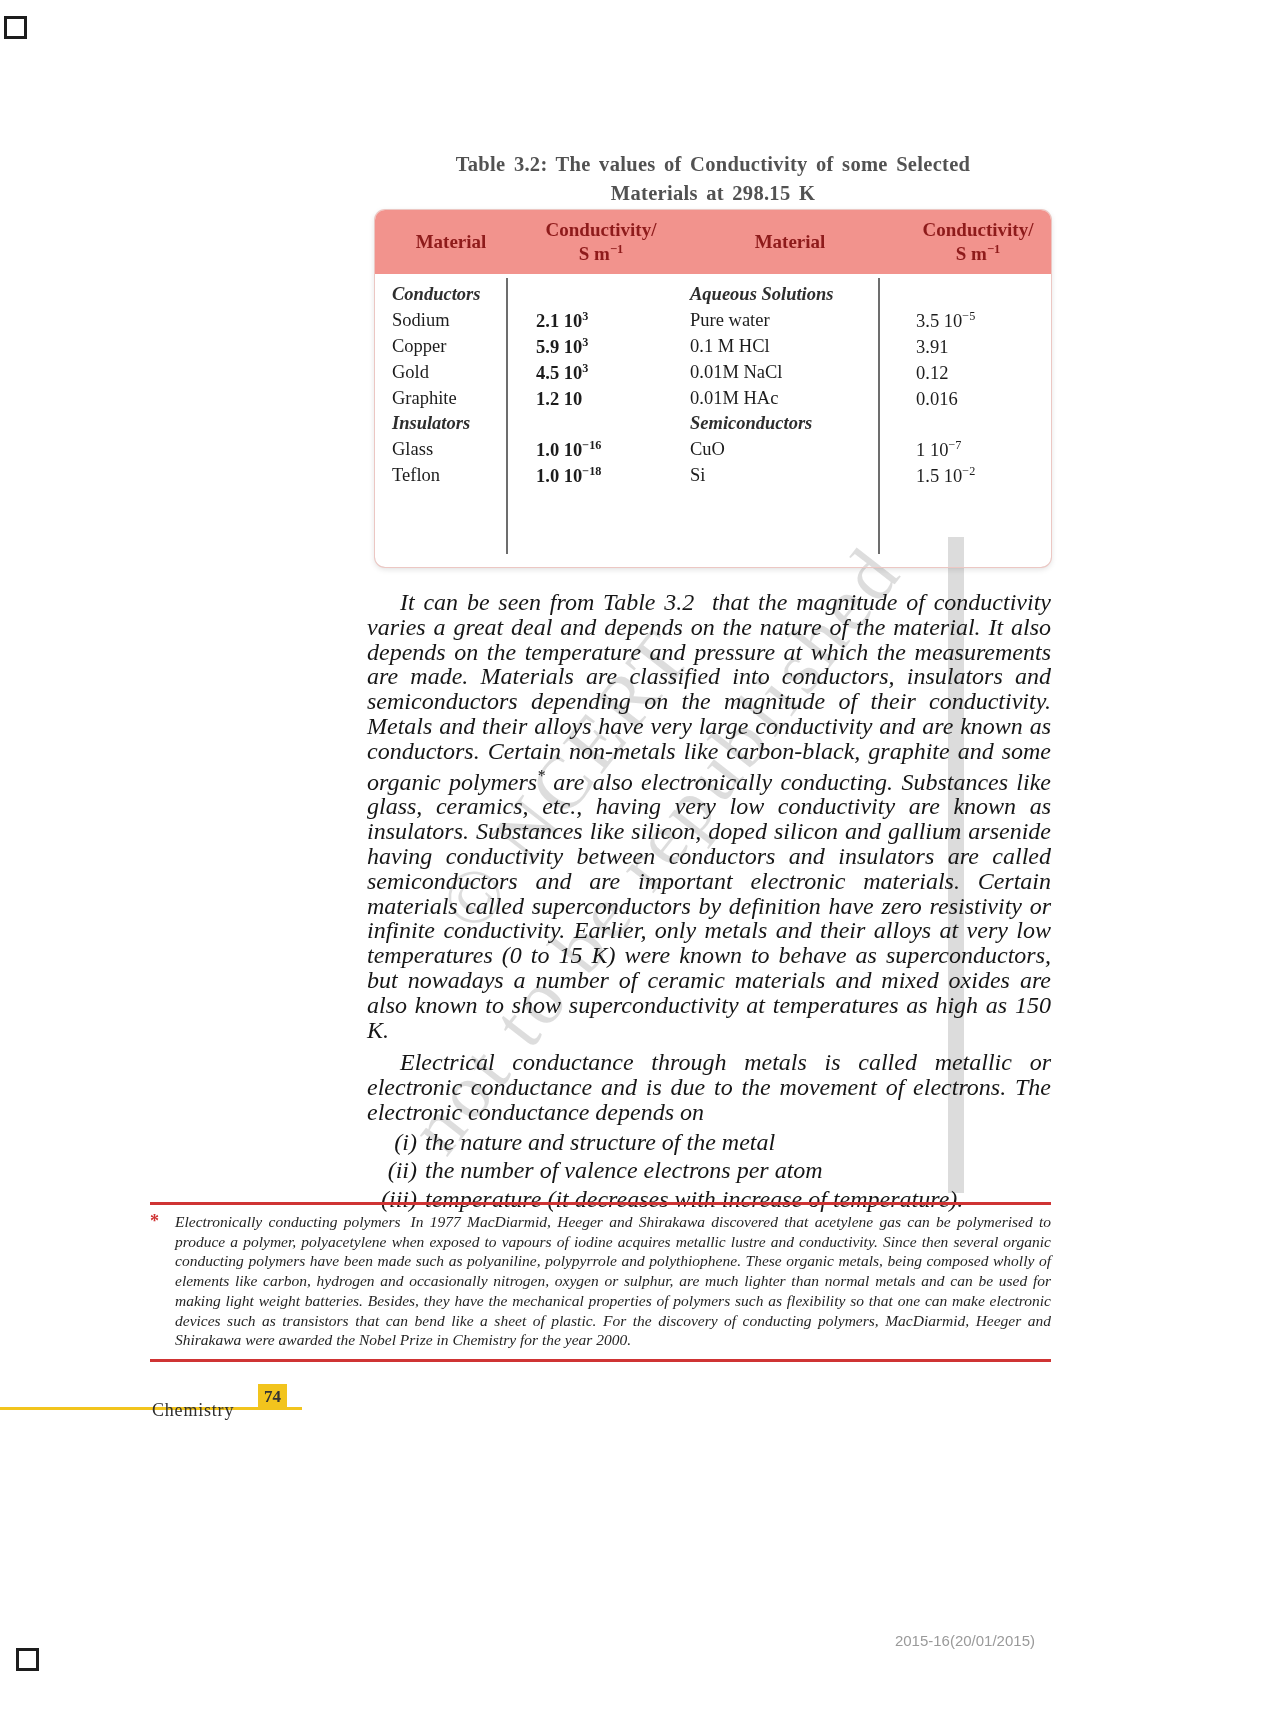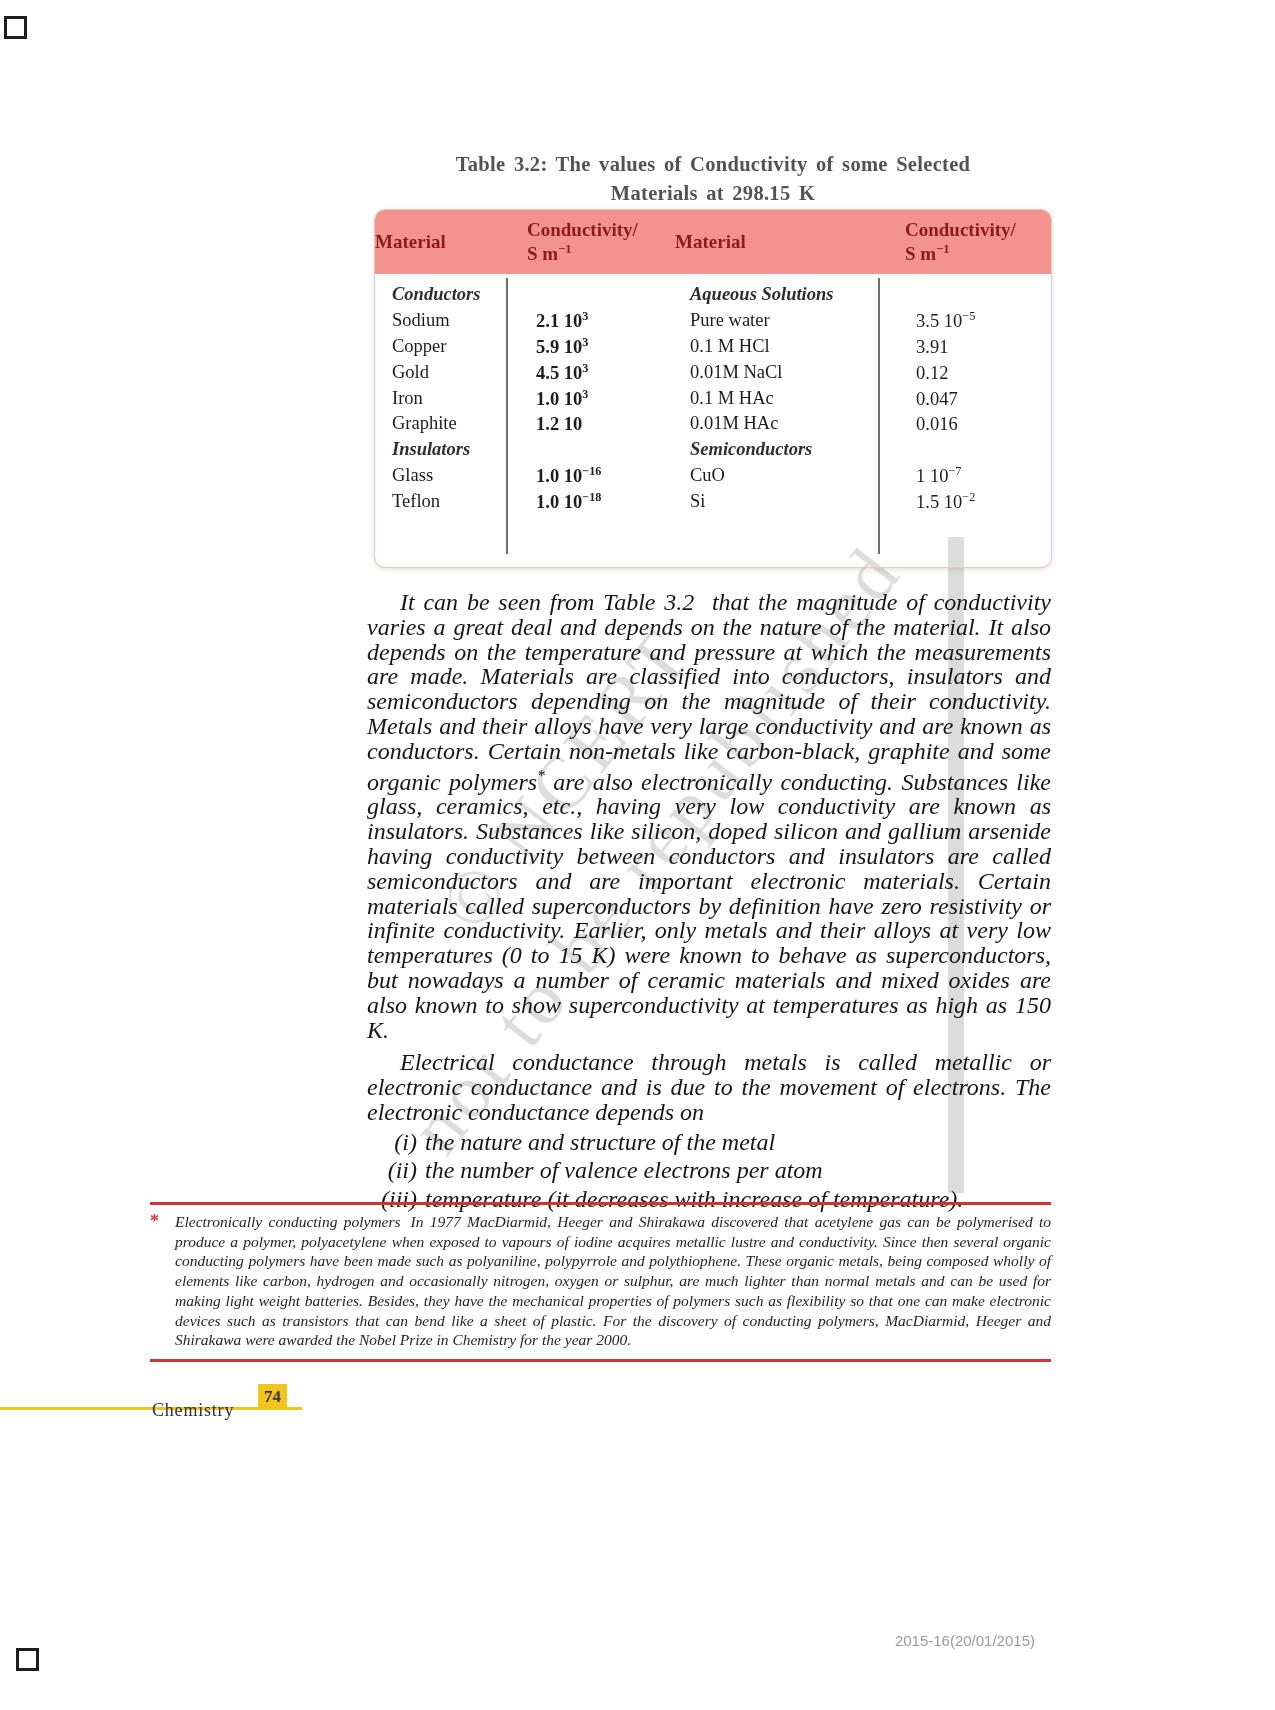--- a/index.html
+++ b/index.html
@@ -36,21 +36,21 @@
   
   .ctable{
     position:absolute;left:375px;top:210px;width:676px;height:357px;
     border-radius:10px;overflow:hidden;
     box-shadow:0 0 0 1px #ecc7c3, 0 2px 6px rgba(0,0,0,.14);
     background:transparent;
   }
   .grid4{display:grid;grid-template-columns:152px 148px 230px 146px;}
   .thead{
     background:var(--header_bg);height:64px;align-items:center;
-    color:var(--header_text);font-weight:bold;font-size:19px;text-align:left;line-height:1.25;
+    color:var(--header_text);font-weight:bold;font-size:19px;text-align:center;line-height:1.25;
   }
   .tbody{position:relative;padding-top:8px;font-size:18.5px;}
   .trow{height:25.8px;align-items:center;}
   .c{white-space:nowrap;overflow:visible;}
   .n1{padding-left:17px;}
   .v1{padding-left:9px;font-weight:bold;}
   .n2{padding-left:15px;}
   .v2{padding-left:11px;}
   .section .n1 span,.section .n2 span{font-weight:bold;font-style:italic;color:#2e2e2e;}
   sup{font-size:66%;}
@@ -149,26 +149,20 @@
       </div>
 
 
       <div class="trow grid4">
         <div class="c n1"><span>Gold</span></div>
         <div class="c v1"><span>4.5 10</span><sup>3</sup></div>
         <div class="c n2"><span>0.01M NaCl</span></div>
         <div class="c v2"><span>0.12</span><sup></sup></div>
       </div>
 
-      <div class="trow grid4">
-        <div class="c n1"><span>Iron</span></div>
-        <div class="c v1"><span>1.0 10</span><sup>3</sup></div>
-        <div class="c n2"><span>0.1 M HAc</span></div>
-        <div class="c v2"><span>0.047</span><sup></sup></div>
-      </div>
 
       <div class="trow grid4">
         <div class="c n1"><span>Graphite</span></div>
         <div class="c v1"><span>1.2 10</span><sup></sup></div>
         <div class="c n2"><span>0.01M HAc</span></div>
         <div class="c v2"><span>0.016</span><sup></sup></div>
       </div>
 
       <div class="trow grid4 section">
         <div class="c n1"><span>Insulators</span></div>

